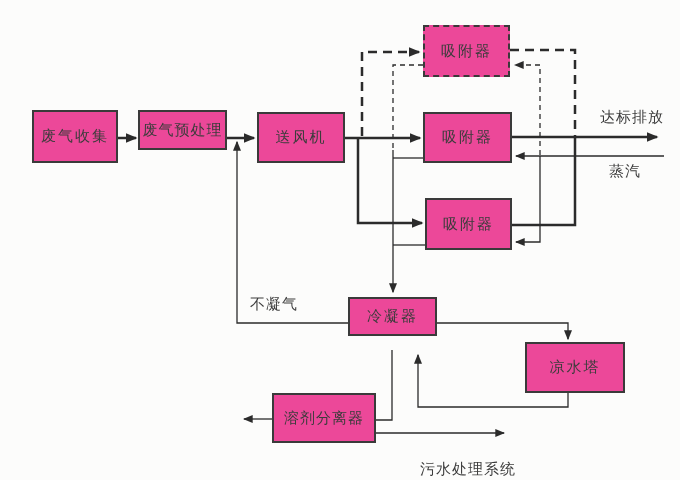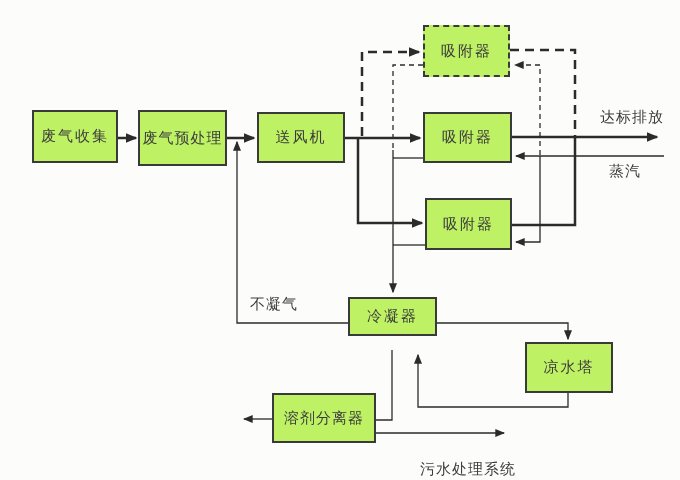--- a/index.html
+++ b/index.html
@@ -9,21 +9,21 @@
     font-family:"DejaVu Serif","Liberation Serif",serif;
     color:#3a3a3a;
     overflow:hidden;
   }
   .canvas{
     position:relative;width:680px;height:480px;background:#fcfcfb;
   }
   svg.wires{position:absolute;left:0;top:0;width:680px;height:480px;}
   .node{
     position:absolute;
-    background:#bef264;
+    background:#ec4899;
     border:2px solid #3a3a3a;
     display:flex;align-items:center;justify-content:center;
     box-sizing:border-box;
     font-size:15px;
     letter-spacing:2px;
     color:#3c3c3c;
   }
   .node.dashed{border:2px dashed #3a3a3a;}
   .flow-label{
     position:absolute;
@@ -84,21 +84,21 @@
       <path d="M392,350 V420 H364" marker-end="url(#arrS)"></path>
       <path d="M272,419 H244" marker-end="url(#arrS)"></path>
       <path d="M360,433 H504" marker-end="url(#arrS)"></path>
     </g>
   </svg>
 
   <div class="node" style="left:32px;top:110px;width:86px;height:53px">
     <span>废气收集</span>
   </div>
 
-  <div class="node" style="left:138px;top:110px;width:89px;height:56px;letter-spacing:1px">
+  <div class="node" style="left:138px;top:110px;width:89px;height:40px;letter-spacing:1px">
     <span>废气预处理</span>
   </div>
 
   <div class="node" style="left:257px;top:112px;width:88px;height:51px">
     <span>送风机</span>
   </div>
 
   <div class="node dashed" style="left:423px;top:25px;width:87px;height:52px">
     <span>吸附器</span>
   </div>
@@ -108,21 +108,21 @@
   </div>
 
   <div class="node" style="left:425px;top:198px;width:87px;height:52px">
     <span>吸附器</span>
   </div>
 
   <div class="node" style="left:348px;top:297px;width:89px;height:39px">
     <span>冷凝器</span>
   </div>
 
-  <div class="node" style="left:525px;top:342px;width:88px;height:51px">
+  <div class="node" style="left:525px;top:342px;width:100px;height:51px">
     <span>凉水塔</span>
   </div>
 
 
   <div class="node" style="left:272px;top:393px;width:104px;height:50px;letter-spacing:1px">
     <span>溶剂分离器</span>
   </div>
 
   <div class="flow-label" style="left:600px;top:108px">达标排放</div>
 

